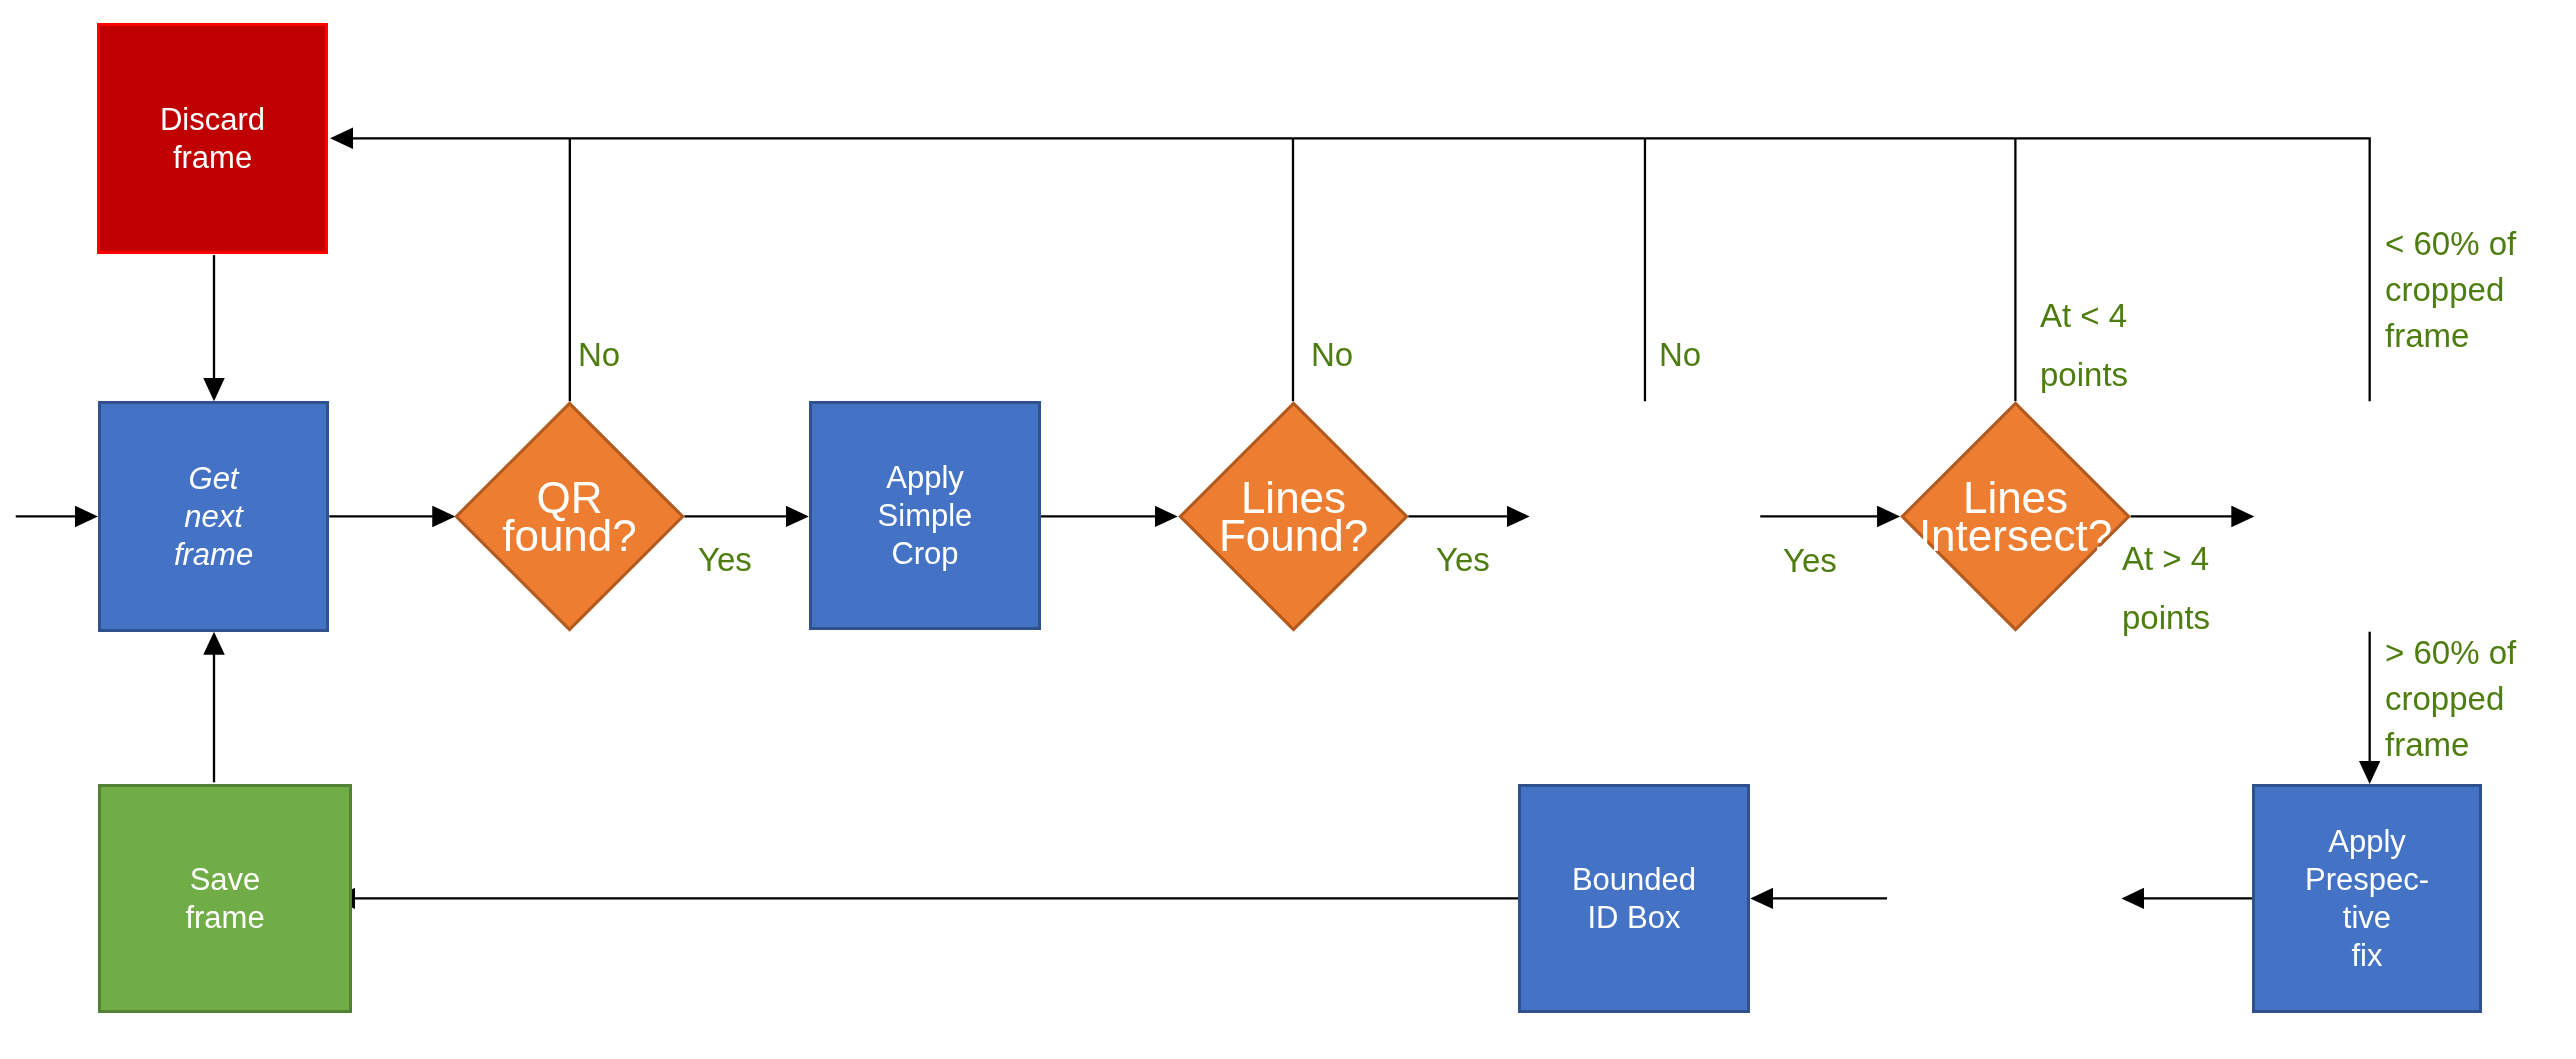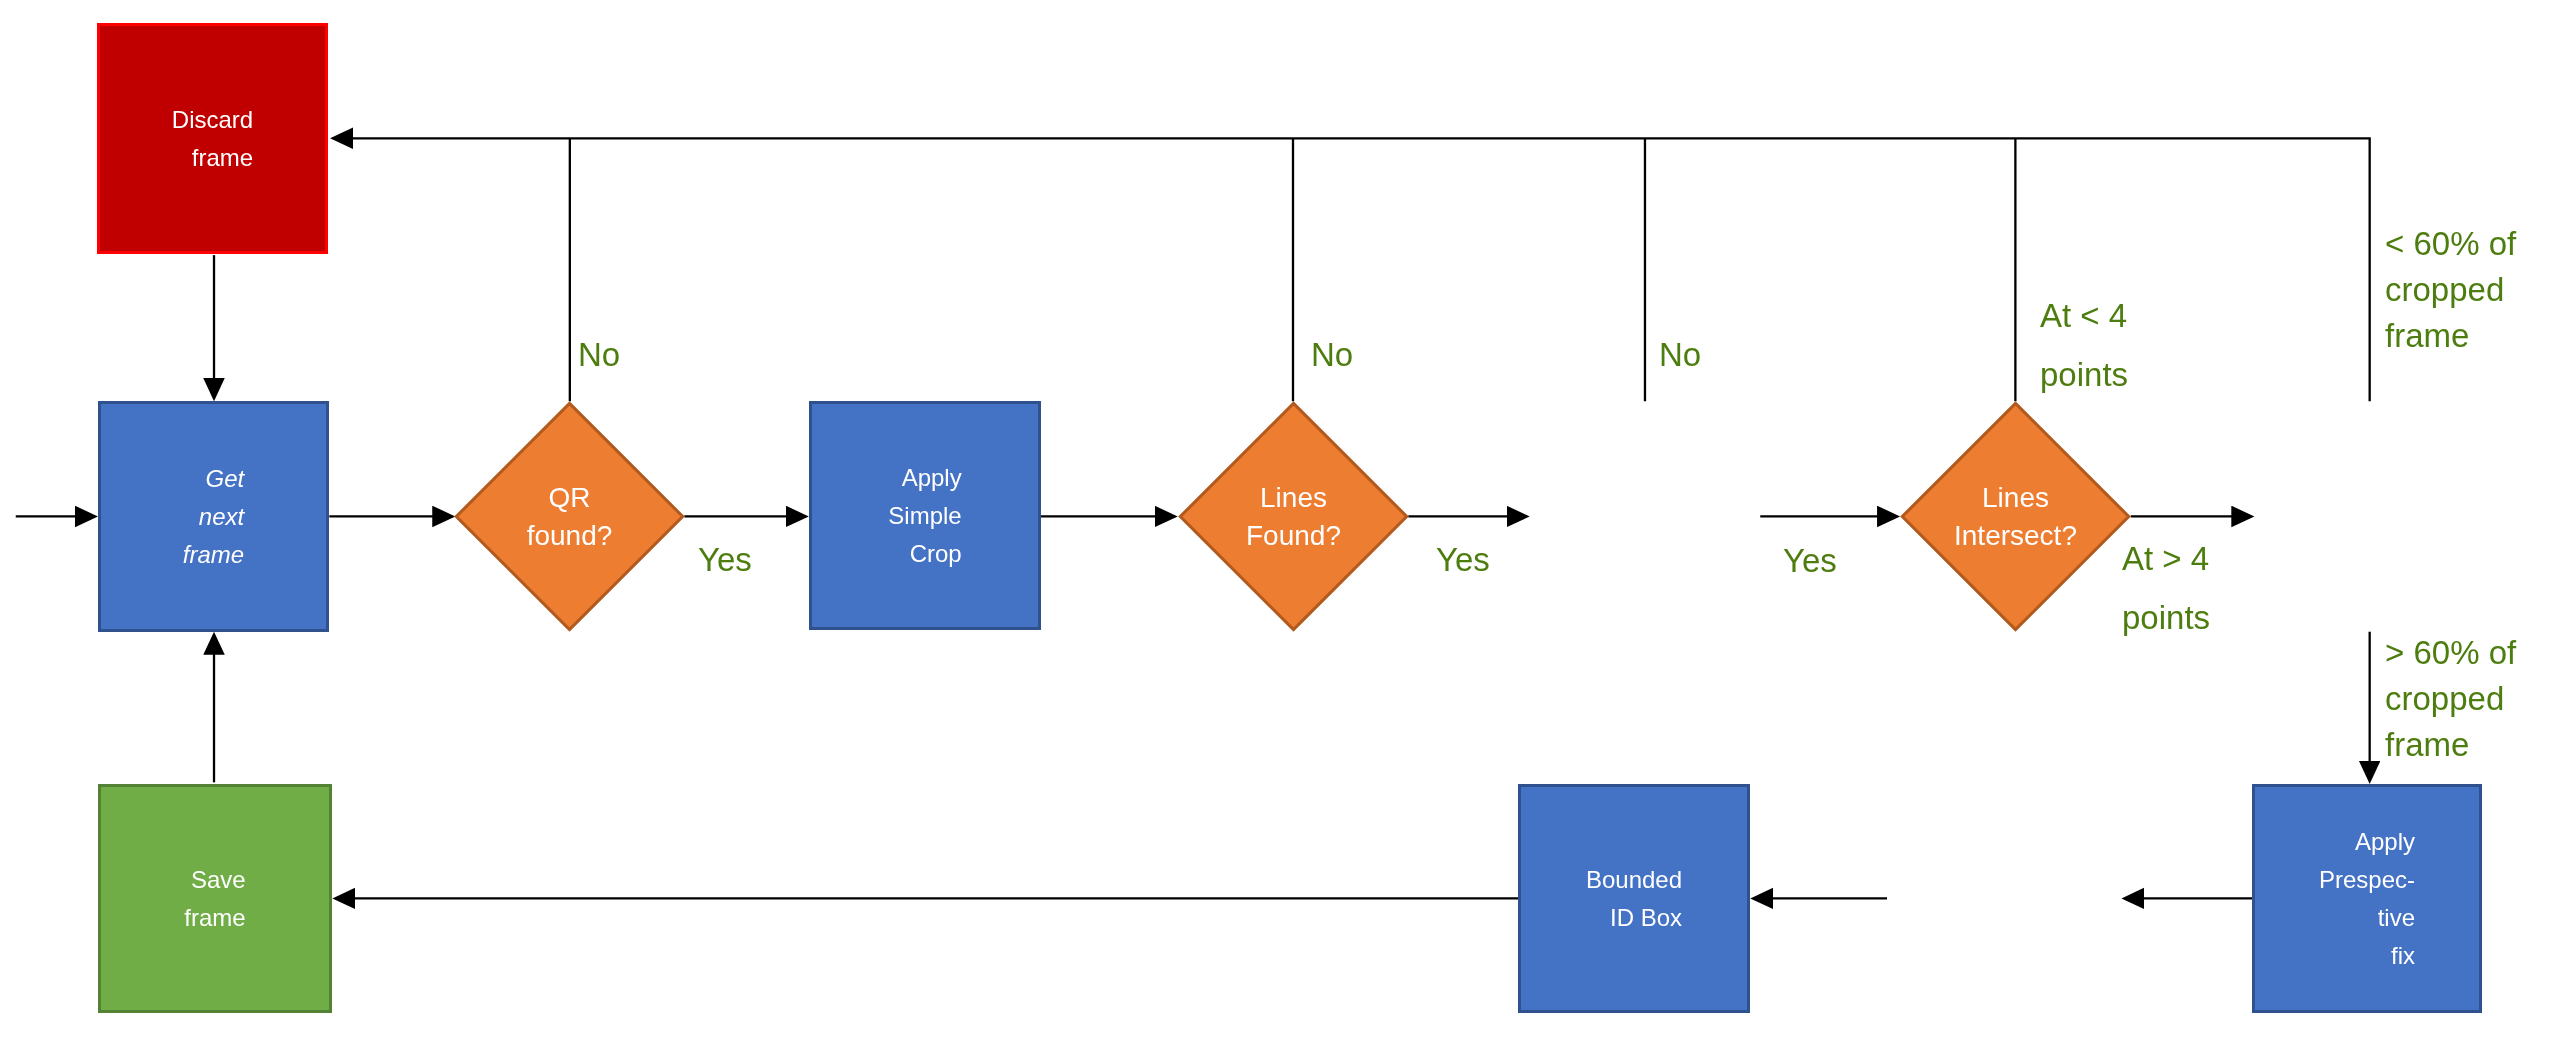--- a/index.html
+++ b/index.html
@@ -19,23 +19,23 @@
     position: absolute;
     left: 0; top: 0;
     width: 2576px; height: 1059px;
   }
   .node {
     position: absolute;
     box-sizing: border-box;
     display: flex;
     align-items: center;
     justify-content: center;
-    text-align: right;
+    text-align: center;
     color: #ffffff;
-    font-size: 24px;
+    font-size: 31px;
     line-height: 38px;
     white-space: pre-line;
   }
   .box { border: 3.8px solid; }
   .box.blue  { background: #4472C4; border-color: #2F528F; }
   .box.red   { background: #C00000; border-color: #FF0000; }
   .box.green { background: #70AD47; border-color: #548235; }
   .diamond {
     position: absolute;
     width: 231px;
@@ -43,21 +43,21 @@
   }
   .diamond svg { position: absolute; left: 0; top: 0; }
   .diamond .dtext {
     position: absolute;
     left: 0; top: 0; right: 0; bottom: 0;
     display: flex;
     align-items: center;
     justify-content: center;
     text-align: center;
     color: #ffffff;
-    font-size: 28px;
+    font-size: 44px;
     line-height: 38px;
     white-space: pre-line;
   }
   .elabel {
     position: absolute;
     color: #4d7c0f;
     font-size: 33px;
     line-height: 46px;
     white-space: pre-line;
   }
@@ -109,21 +109,21 @@
 
   <div class="node box blue" style="left:2252px; top:784px; width:230px; height:229px;">Apply
 Prespec-
 tive
 fix</div>
 
 
   <div class="node box blue" style="left:1518px; top:784px; width:232px; height:229px;">Bounded
 ID Box</div>
 
-  <div class="node box green" style="left:98px;  top:784px; width:234px; height:229px;">Save
+  <div class="node box green" style="left:98px;  top:784px; width:254px; height:229px;">Save
 frame</div>
 
   <div class="diamond" style="left:454px; top:401px;">
     <svg width="231" height="231" viewBox="0 0 300 300">
       <polygon points="150,3 297,150 150,297 3,150" fill="#ED7D31" stroke="#B25A1D" stroke-width="4"></polygon>
     </svg>
     <div class="dtext">QR
 found?</div>
   </div>
 

